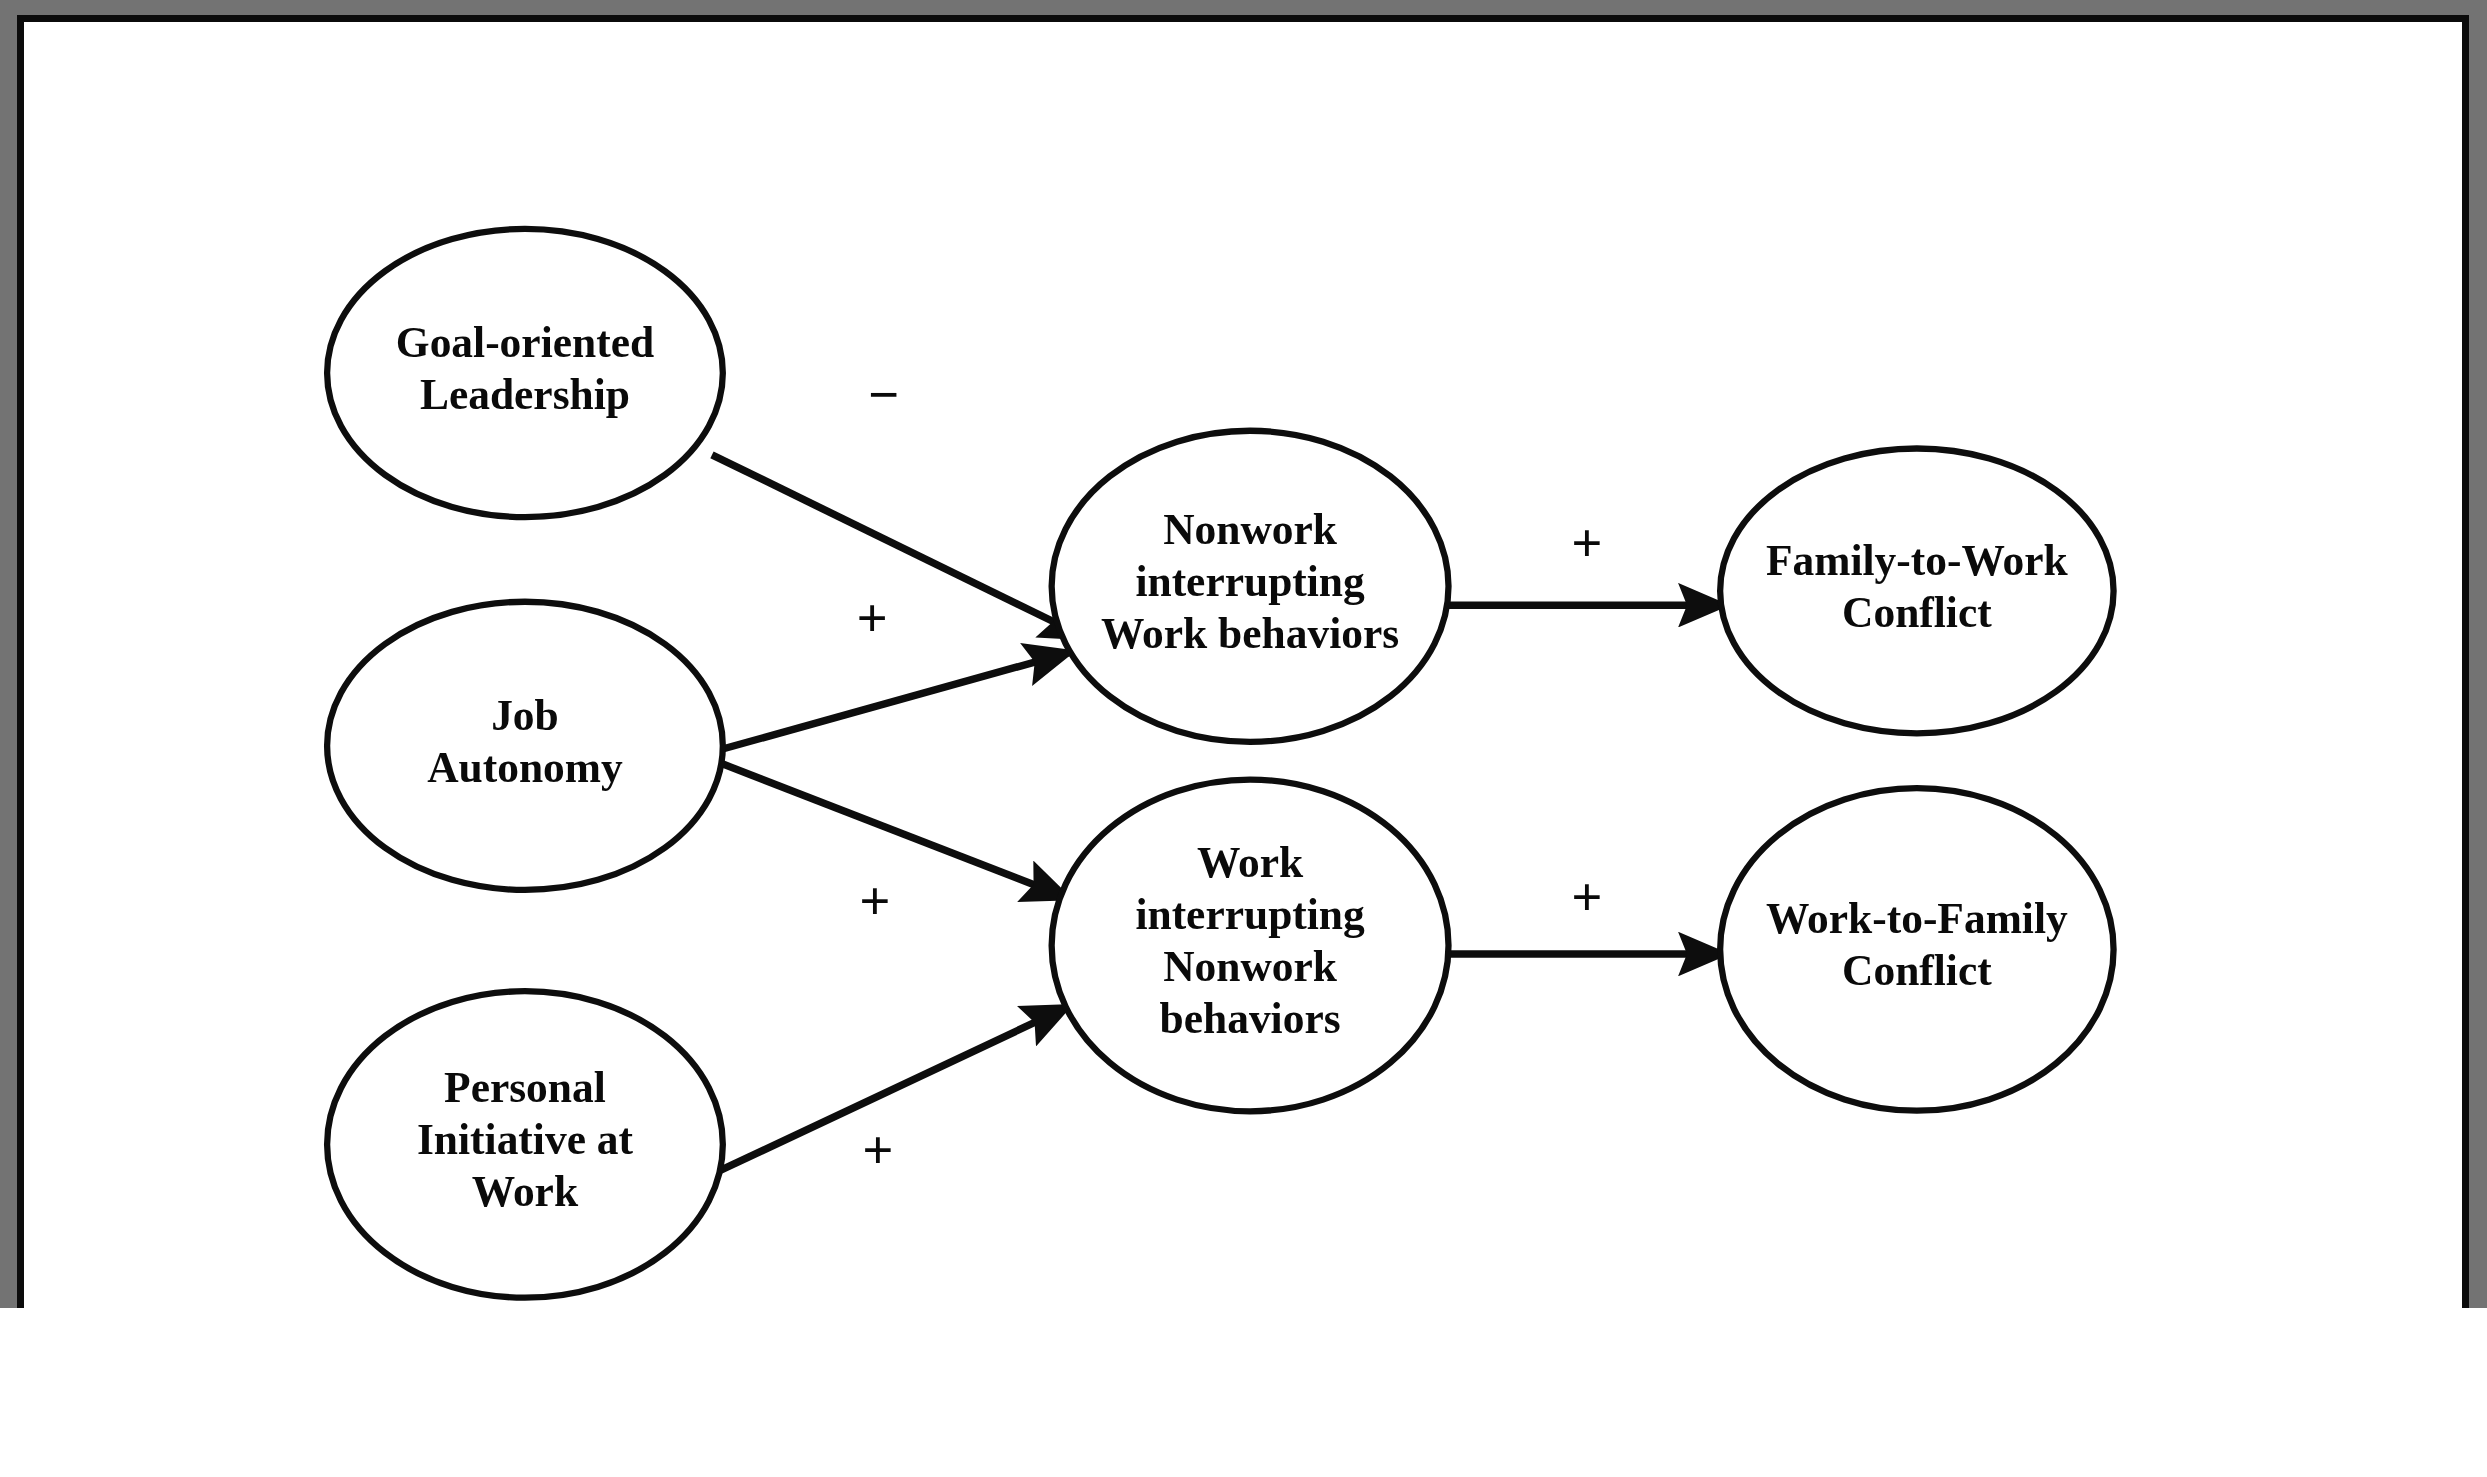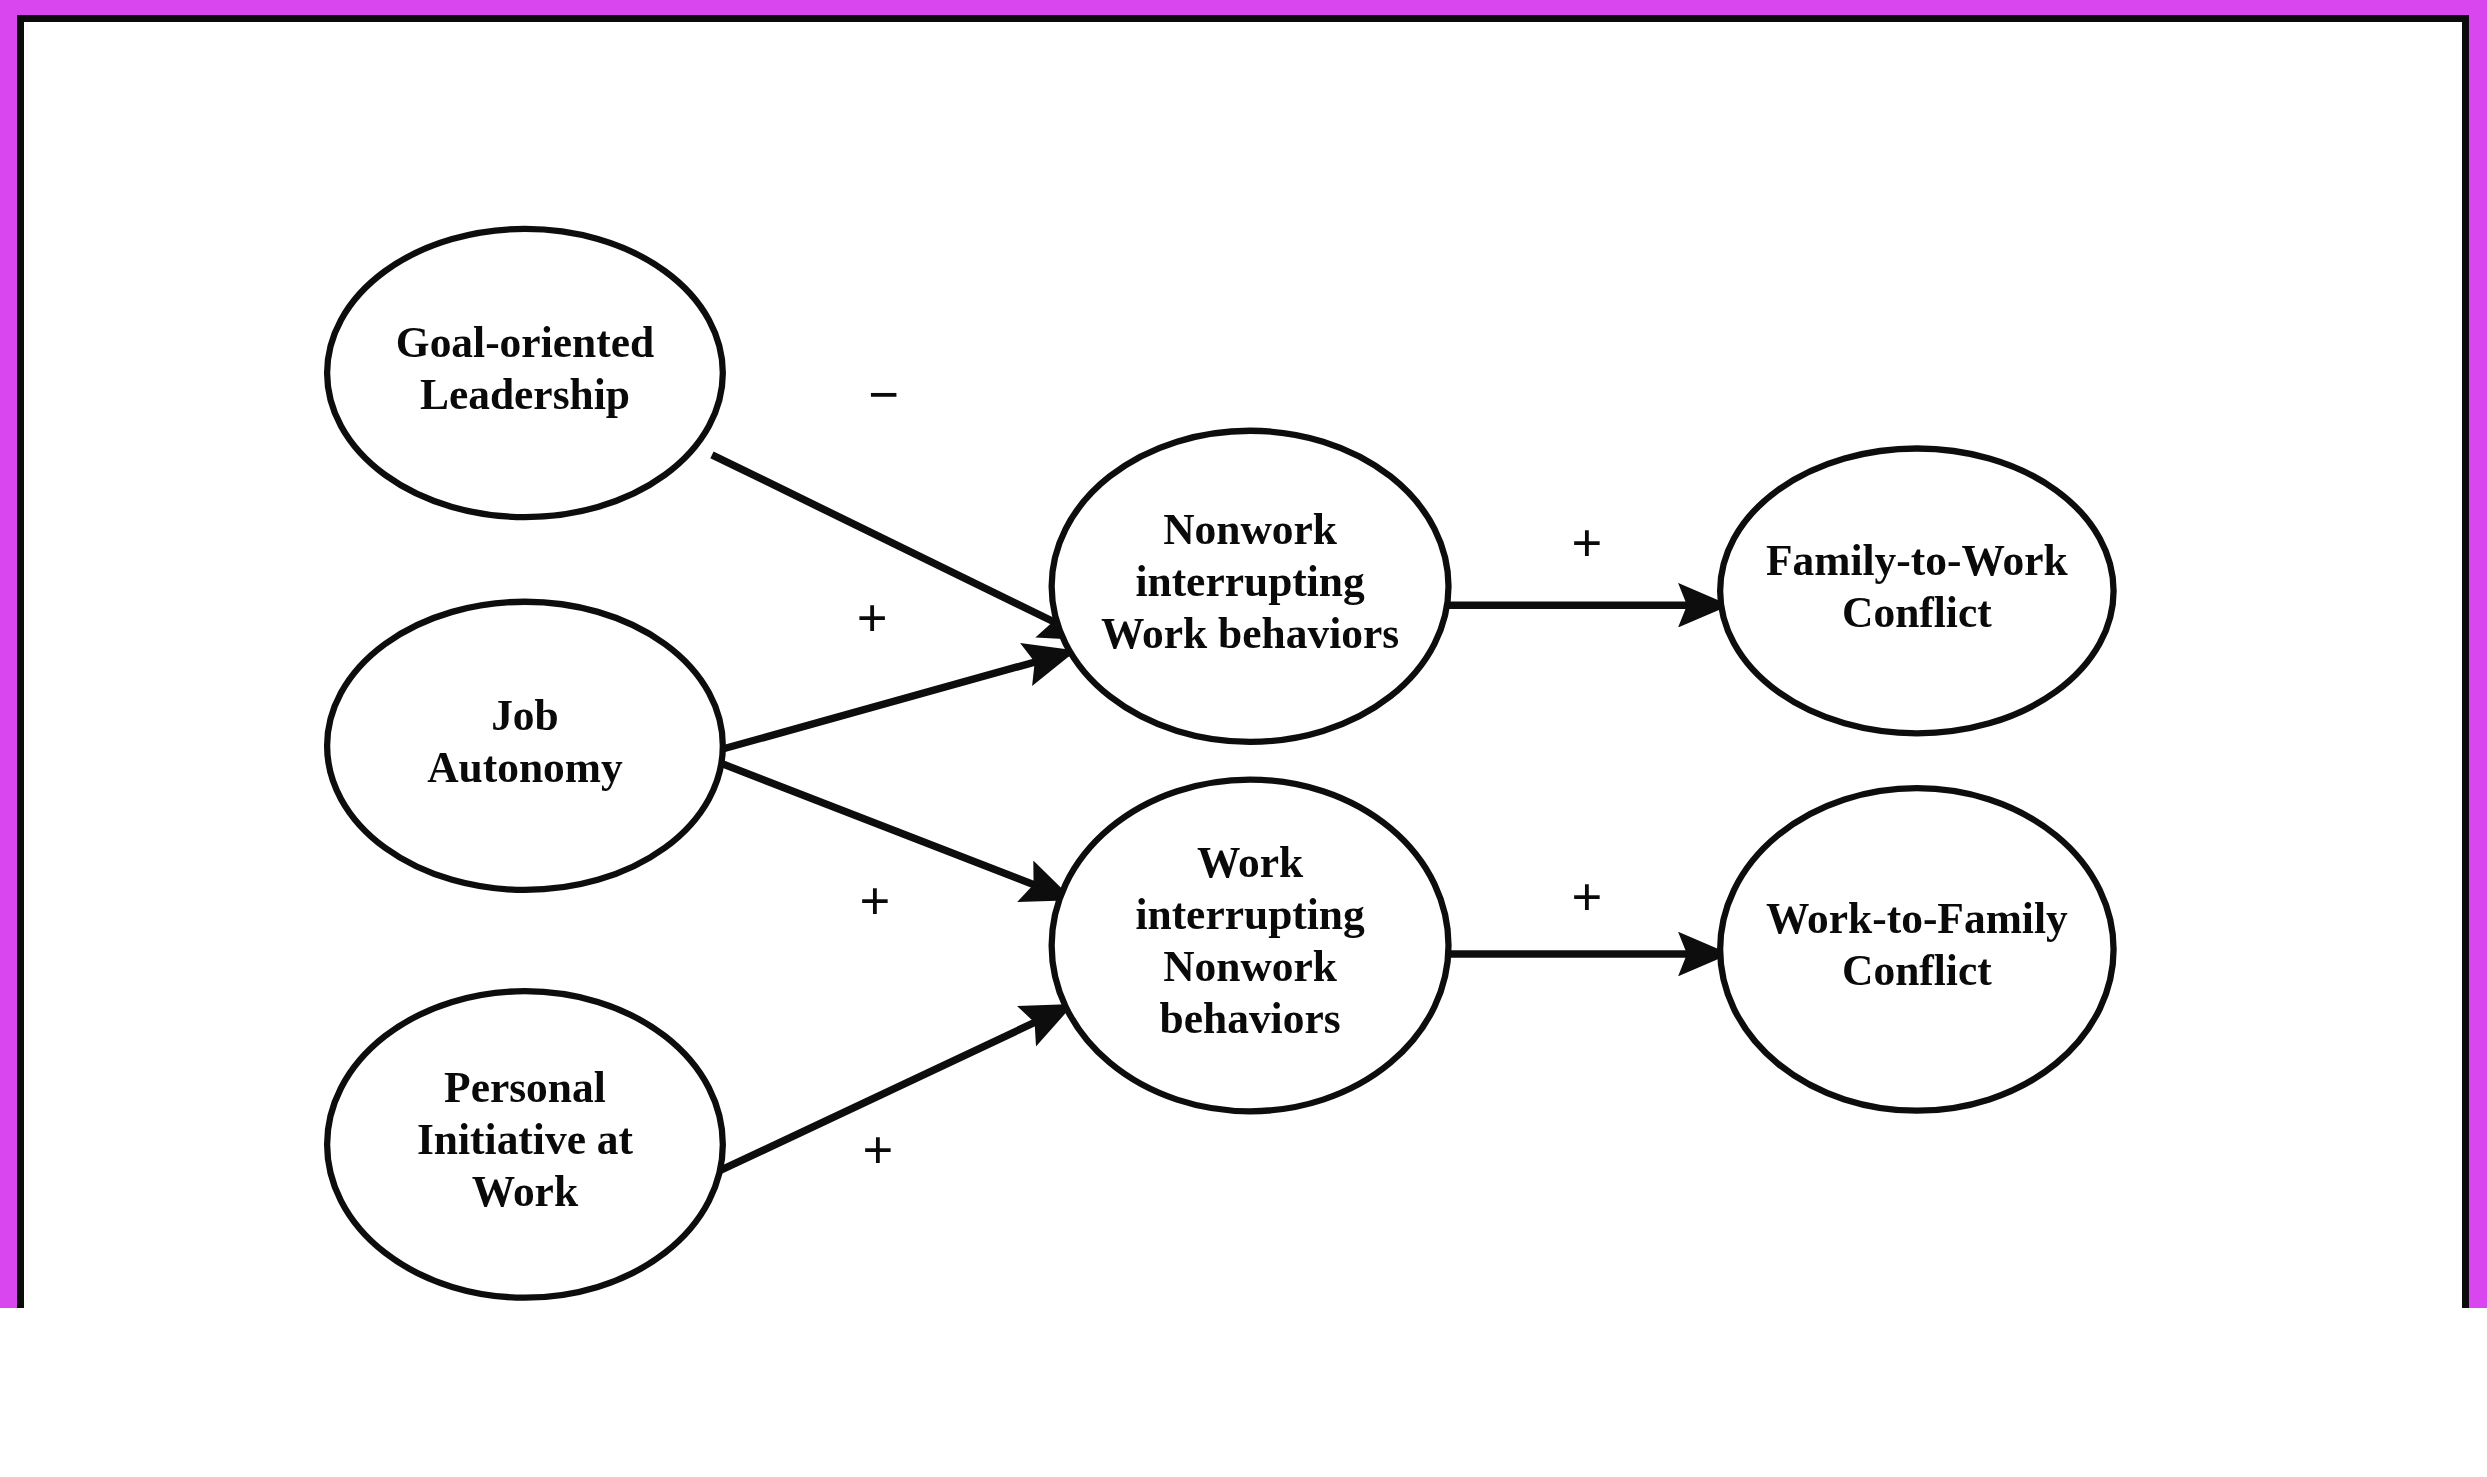--- a/index.html
+++ b/index.html
@@ -4,21 +4,21 @@
 <style>
   html, body {
     margin: 0;
     padding: 0;
     background: #ffffff;
   }
   #figure-root {
     position: relative;
     width: 2487px;
     height: 1308px;
-    background: #d946ef;
+    background: #737373;
     font-family: "Liberation Serif", "DejaVu Serif", serif;
     overflow: hidden;
   }
   #figure-frame {
     position: absolute;
     left: 17px;
     top: 15px;
     width: 2452px;
     height: 1443px;
     border: 7.4px solid #0b0b0b;

